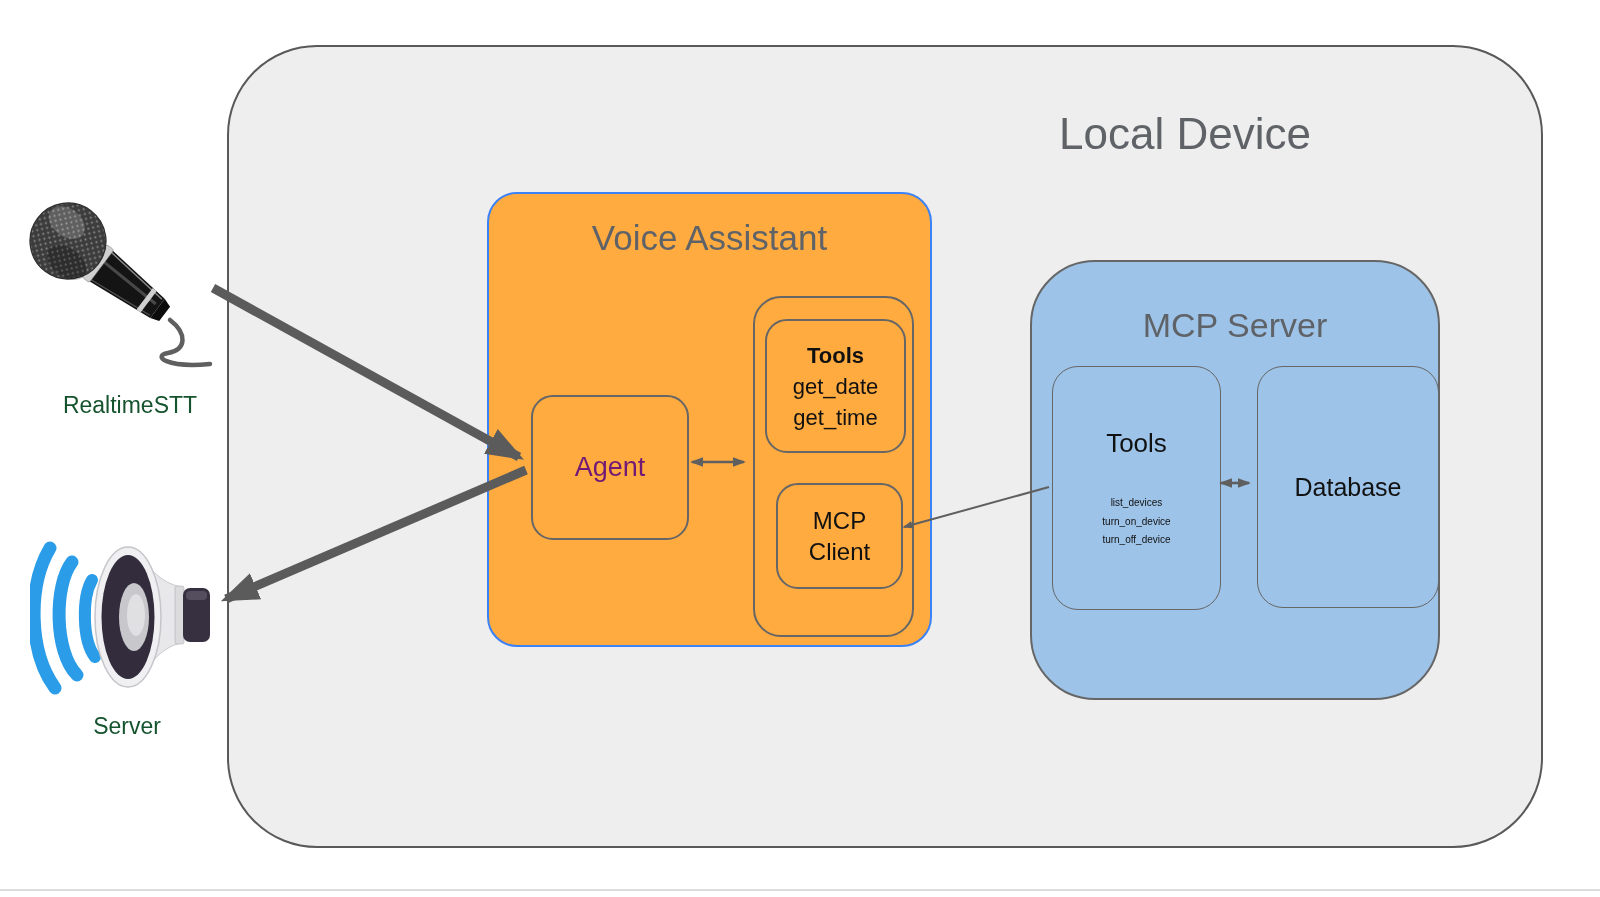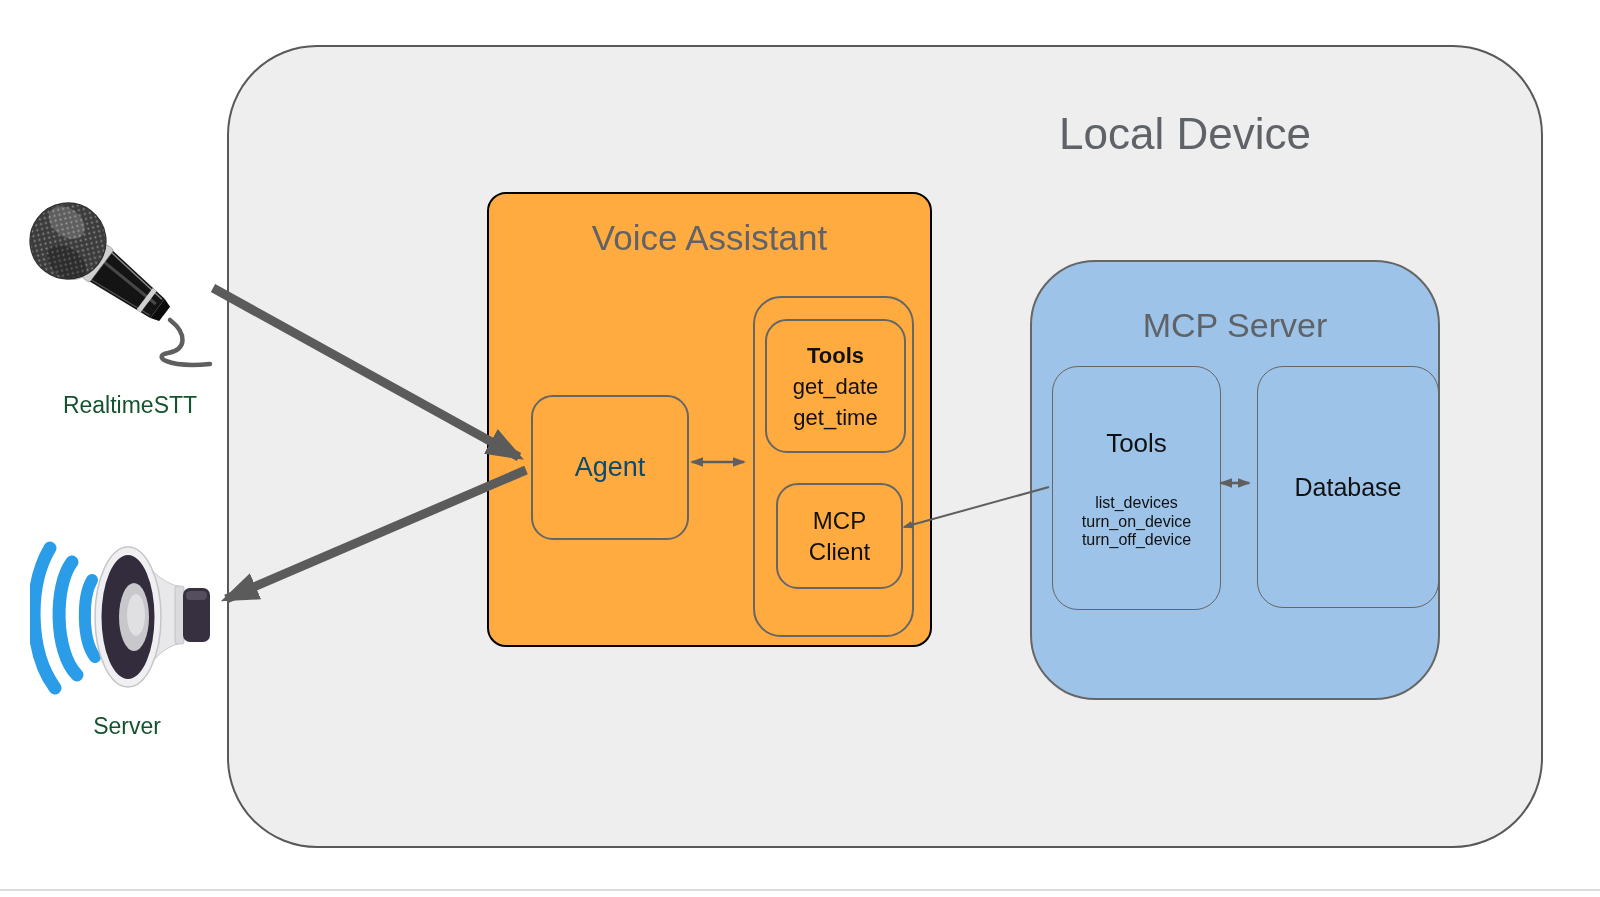--- a/index.html
+++ b/index.html
@@ -12,31 +12,31 @@
   #local-device{
     left:227px;top:45px;width:1316px;height:803px;
     background:#EEEEEE;border:2px solid #595959;border-radius:90px;
   }
   #local-device-title{
     position:absolute;left:956px;top:62px;transform:translateX(-50%);
     font-size:44px;color:#5F6368;white-space:nowrap;
   }
   #voice-assistant{
     left:485px;top:190px;width:445px;height:455px;
-    background:#FFAB40;border:2px solid #000000;border-radius:19px;
+    background:#FFAB40;border:2px solid #3b82f6;border-radius:30px;
   }
   #voice-assistant-title{
     position:absolute;left:0;right:0;top:24px;text-align:center;
     font-size:35px;color:#5F6368;
   }
   #agent-box{
     position:absolute;left:42px;top:201px;width:158px;height:145px;
     border:2px solid #666666;border-radius:22px;
     display:flex;align-items:center;justify-content:center;
-    font-size:27px;color:#0c4a6e;box-sizing:border-box;
+    font-size:27px;color:#701a75;box-sizing:border-box;
   }
   #va-inner-container{
     position:absolute;left:264px;top:102px;width:161px;height:341px;
     border:2px solid #666666;border-radius:28px;box-sizing:border-box;
   }
   #va-tools-box{
     position:absolute;left:10px;top:21px;width:141px;height:134px;
     border:2px solid #666666;border-radius:22px;box-sizing:border-box;
     display:flex;flex-direction:column;align-items:center;justify-content:center;
     font-size:22px;line-height:31px;color:#111111;text-align:center;
@@ -56,21 +56,21 @@
     position:absolute;left:0;right:0;top:44px;text-align:center;
     font-size:34px;color:#5F6368;
   }
   #mcp-tools-box{
     position:absolute;left:20px;top:104px;width:169px;height:244px;
     border:1.5px solid #666666;border-radius:26px;box-sizing:border-box;
     display:flex;flex-direction:column;align-items:center;
     color:#111111;text-align:center;
   }
   #mcp-tools-box .big{font-size:26px;margin-top:60px;line-height:32px;}
-  #mcp-tools-box .small-list{font-size:16px;line-height:18.5px;margin-top:35px;}
+  #mcp-tools-box .small-list{font-size:10px;line-height:18.5px;margin-top:35px;}
   #database-box{
     position:absolute;left:225px;top:104px;width:182px;height:242px;
     border:1.5px solid #666666;border-radius:26px;box-sizing:border-box;
     display:flex;align-items:center;justify-content:center;
     font-size:25px;color:#111111;
   }
   .ext-label{
     position:absolute;width:200px;text-align:center;
     font-size:23px;color:#14532d;
   }

